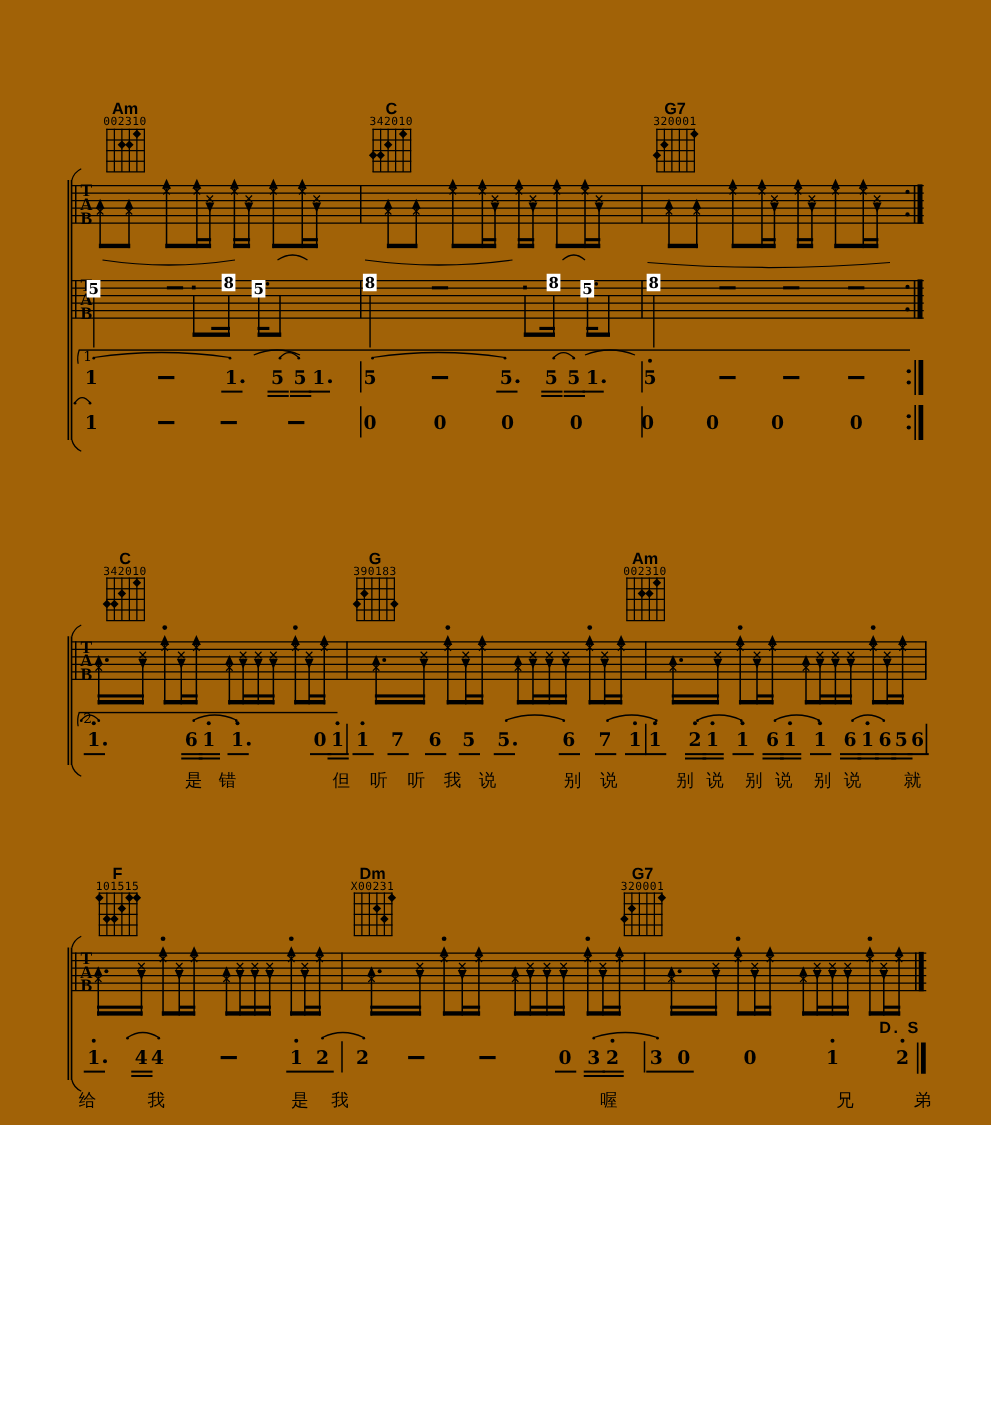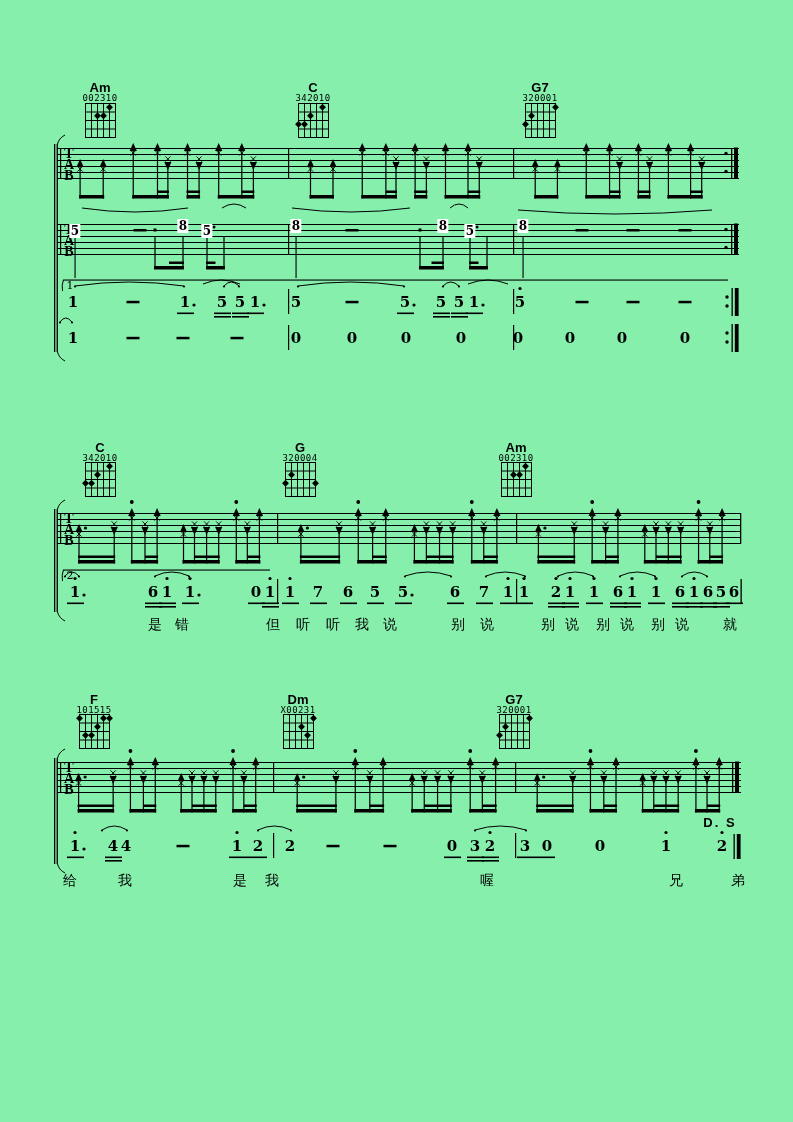--- a/index.html
+++ b/index.html
@@ -1,16 +1,16 @@
 <!DOCTYPE html>
 <html><head>
 <meta charset="utf-8">
 <style>
   html,body{margin:0;padding:0;background:#fff}
-  .sheet{position:relative;width:793px;height:1122px;background:#86efac;overflow:hidden;
+  .sheet{position:relative;width:793px;height:900px;background:#a16207;overflow:hidden;
          font-family:"Liberation Sans",sans-serif}
   .sheet svg{position:absolute;left:0;top:0}
   .t{position:absolute;transform:translate(-50%,-50%);white-space:nowrap;color:#000;line-height:1}
   .chord-name{font:bold 13px "Liberation Sans",sans-serif}
   .fing{font:9px "DejaVu Sans Mono",monospace;letter-spacing:.4px}
   .tabL{font:bold 14px "Liberation Serif",serif}
   .jp{font:bold 15px "DejaVu Serif",serif}
   .jp2{font:bold 12px "DejaVu Serif",serif;background:#fff;padding:0 1.5px}
   .lyr{font:14px "Liberation Sans",sans-serif}
   .volta{font:11px "DejaVu Serif",serif}
@@ -842,21 +842,21 @@
       <span class="t jp" style="left: 352px; top: 338px;">0</span>
       <span class="t jp" style="left: 406px; top: 338px;">0</span>
       <span class="t jp" style="left: 461px; top: 338px;">0</span>
       <span class="t jp" style="left: 518px; top: 338px;">0</span>
       <span class="t jp" style="left: 570px; top: 338px;">0</span>
       <span class="t jp" style="left: 622px; top: 338px;">0</span>
       <span class="t jp" style="left: 685px; top: 338px;">0</span>
       <span class="t chord-name" style="left: 100px; top: 447px;">C</span>
       <span class="t fing" style="left: 100px; top: 458px;">342010</span>
       <span class="t chord-name" style="left: 300px; top: 447px;">G</span>
-      <span class="t fing" style="left: 300px; top: 458px;">320004</span>
+      <span class="t fing" style="left: 300px; top: 458px;">390183</span>
       <span class="t chord-name" style="left: 516px; top: 447px;">Am</span>
       <span class="t fing" style="left: 516px; top: 458px;">002310</span>
       <span class="t tabL" style="left: 69px; top: 518.5px;">T</span>
       <span class="t tabL" style="left: 69px; top: 529.5px;">A</span>
       <span class="t tabL" style="left: 69px; top: 540.5px;">B</span>
       <span class="t volta" style="left: 70px; top: 575px;">2</span>
       <span class="t jp" style="left: 75px; top: 592px;">1</span>
       <span class="t jp" style="left: 153px; top: 592px;">6</span>
       <span class="t jp" style="left: 167px; top: 592px;">1</span>
       <span class="t jp" style="left: 190px; top: 592px;">1</span>

